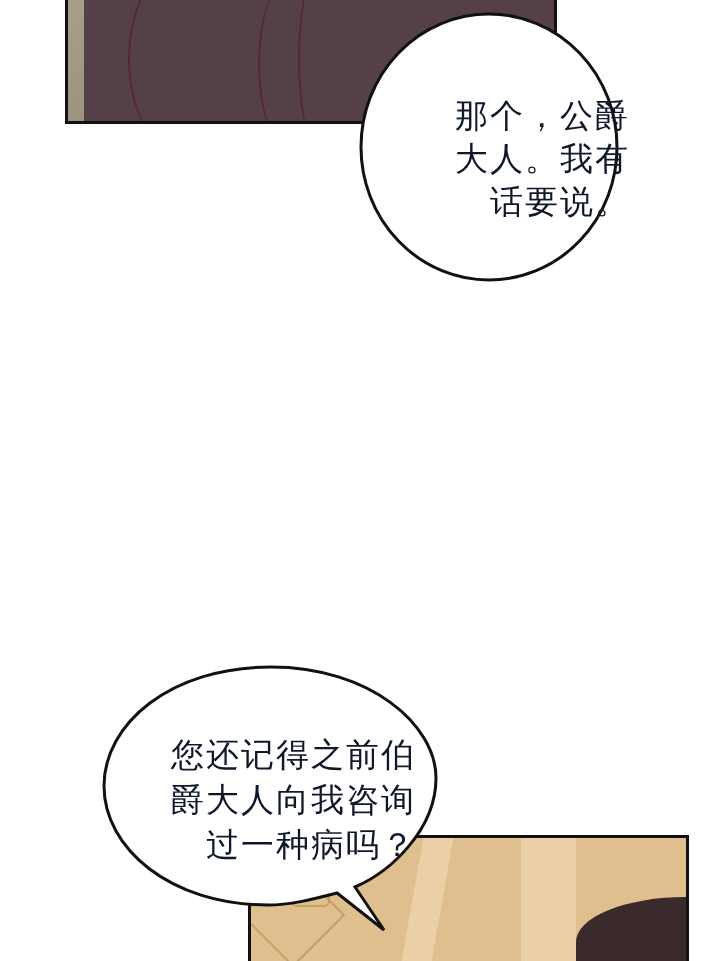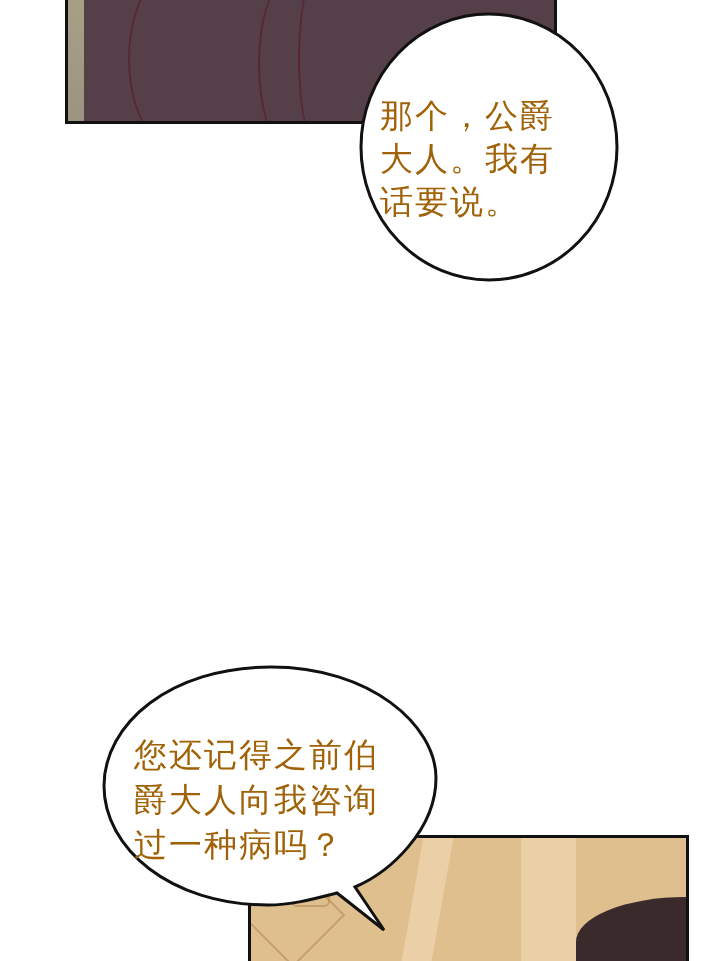--- a/index.html
+++ b/index.html
@@ -12,24 +12,24 @@
                        background: linear-gradient(#a89f88, #9c9480); }
     .panel-top .fold { position: absolute; border-left: 2px solid rgba(90,20,35,0.55);
                        border-radius: 50%; }
     .panel-bottom { left: 248px; top: 835px; width: 441px; height: 140px;
                     border: 3px solid #111; background: #e0bf8e; }
     .panel-bottom .stripe { position: absolute; background: rgba(255,240,215,0.35); }
     .panel-bottom .dark { position: absolute; right: 0; bottom: 0; width: 110px; height: 75px;
                           background: #3a2a2c; border-top-left-radius: 100% 60%; }
     .panel-bottom .deco { position: absolute; border: 2px solid rgba(180,140,85,0.6); }
     svg.bubbles { position: absolute; left: 0; top: 0; }
-    .bubble-text { position: absolute; color: #a16207; text-align: left;
+    .bubble-text { position: absolute; color: #0f172a; text-align: right;
                    font-size: 33px; line-height: 43px; letter-spacing: 2px; white-space: pre-line; }
     .bt1 { left: 380px; top: 94px; width: 250px; }
-    .bt2 { left: 134px; top: 732px; width: 300px; font-size: 33px; line-height: 45px; }
+    .bt2 { left: 116px; top: 732px; width: 300px; font-size: 33px; line-height: 45px; }
   </style>
 </head>
 <body>
 
 <div class="panel panel-top">
   <div class="wall"></div>
   <div class="fold" style="left:60px;top:-40px;width:120px;height:200px;"></div>
   <div class="fold" style="left:190px;top:-20px;width:60px;height:170px;"></div>
   <div class="fold" style="left:230px;top:-30px;width:40px;height:180px;"></div>
 </div>

